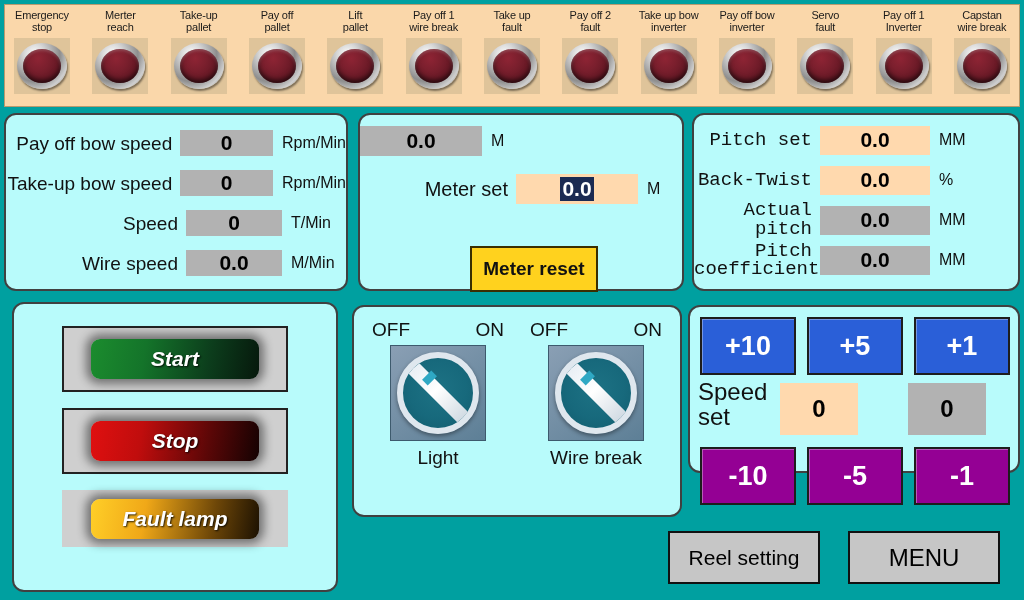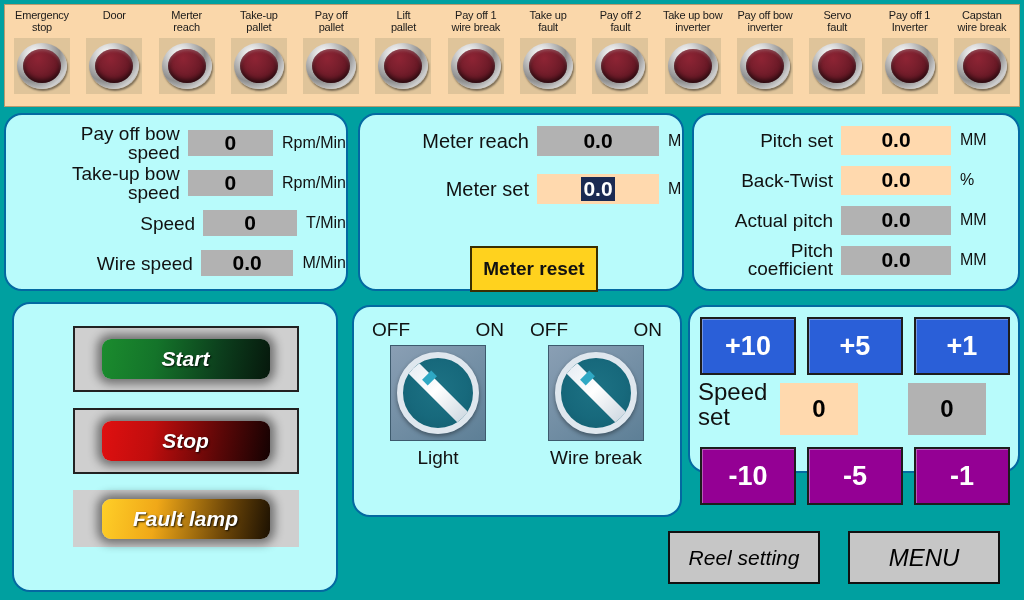--- a/index.html
+++ b/index.html
@@ -74,24 +74,23 @@
     border-radius: 50%;
     background:
       radial-gradient(ellipse at 40% 28%, #8e2434 0%, #7a1f2d 35%, #5e1622 75%, #3d0d16 100%);
     box-shadow: inset 0 2px 3px rgba(255,255,255,.18), inset 0 -3px 5px rgba(0,0,0,.6);
   }
 
   
   .panel {
     position: absolute;
     background: #b8fbfb;
-    border: 2px solid #0369a1;
-    border-radius: 18px;
-    box-sizing: border-box;
-    padding-left: 21px;
+    border: 2px solid #404040;
+    border-radius: 12px;
+    box-sizing: border-box;
   }
 
   
   #panel-speed  { left: 4px;   top: 113px; width: 344px; height: 178px; }
   #panel-meter  { left: 358px; top: 113px; width: 326px; height: 178px; }
   #panel-pitch  { left: 692px; top: 113px; width: 328px; height: 178px; }
   #panel-cmd    { left: 12px;  top: 302px; width: 326px; height: 290px; }
   #panel-switch { left: 352px; top: 305px; width: 330px; height: 212px; }
   #panel-speedset { left: 688px; top: 305px; width: 332px; height: 168px; }
 
@@ -154,21 +153,21 @@
     justify-content: center;
     font-size: 19px;
     font-weight: bold;
     color: #111;
     box-sizing: border-box;
     cursor: pointer;
   }
 
   
   #panel-pitch .row { height: 36px; margin-top: 4px; }
-  #panel-pitch .row-label { width: 118px; font-size: 19px; }
+  #panel-pitch .row-label { width: 118px; font-size: 19px; font-family: Liberation Mono, monospace; }
   #panel-pitch .val-box { width: 110px; height: 29px; }
 
   
   .cmd-frame {
     margin: 0 auto;
     width: 226px;
     height: 66px;
     background: #cfcfcf;
     border: 2px solid #222;
     box-sizing: border-box;
@@ -307,49 +306,40 @@
   .nav-btn {
     position: absolute;
     background: #c6c6c6;
     border: 2px solid #111;
     box-sizing: border-box;
     display: flex;
     align-items: center;
     justify-content: center;
     color: #000;
     cursor: pointer;
-    font-style: italic;
   }
   #btn-reel { left: 668px; top: 531px; width: 152px; height: 53px; font-size: 21px; }
   #btn-menu { left: 848px; top: 531px; width: 152px; height: 53px; font-size: 24px; }
 </style>
 </head>
 <body>
 
 <div id="screen">
 
   <div class="alarm-strip" id="alarm-strip">
       <div class="lamp-cell">
         <div class="lamp-label">Emergency
 stop</div>
         <div class="lamp-plate">
           <div class="lamp-bezel">
             <div class="lamp-glass"></div>
           </div>
         </div>
       </div>
       <div class="lamp-cell">
-        <div class="lamp-label">Door</div>
-        <div class="lamp-plate">
-          <div class="lamp-bezel">
-            <div class="lamp-glass"></div>
-          </div>
-        </div>
-      </div>
-      <div class="lamp-cell">
         <div class="lamp-label">Merter
 reach</div>
         <div class="lamp-plate">
           <div class="lamp-bezel">
             <div class="lamp-glass"></div>
           </div>
         </div>
       </div>
       <div class="lamp-cell">
         <div class="lamp-label">Take-up
@@ -472,21 +462,20 @@
         <div class="row">
           <div class="row-label">Wire speed</div>
           <div class="val-box val-gray">0.0</div>
           <div class="unit">M/Min</div>
         </div>
       </div>
   </div>
 
   <div class="panel" id="panel-meter">
     <div class="row">
-      <div class="row-label">Meter reach</div>
       <div class="val-box val-gray">0.0</div>
       <div class="unit">M</div>
     </div>
     <div class="row">
       <div class="row-label">Meter set</div>
       <div class="val-box val-peach">
           <span class="sel-text">0.0</span>
         </div>
       <div class="unit">M</div>
     </div>

